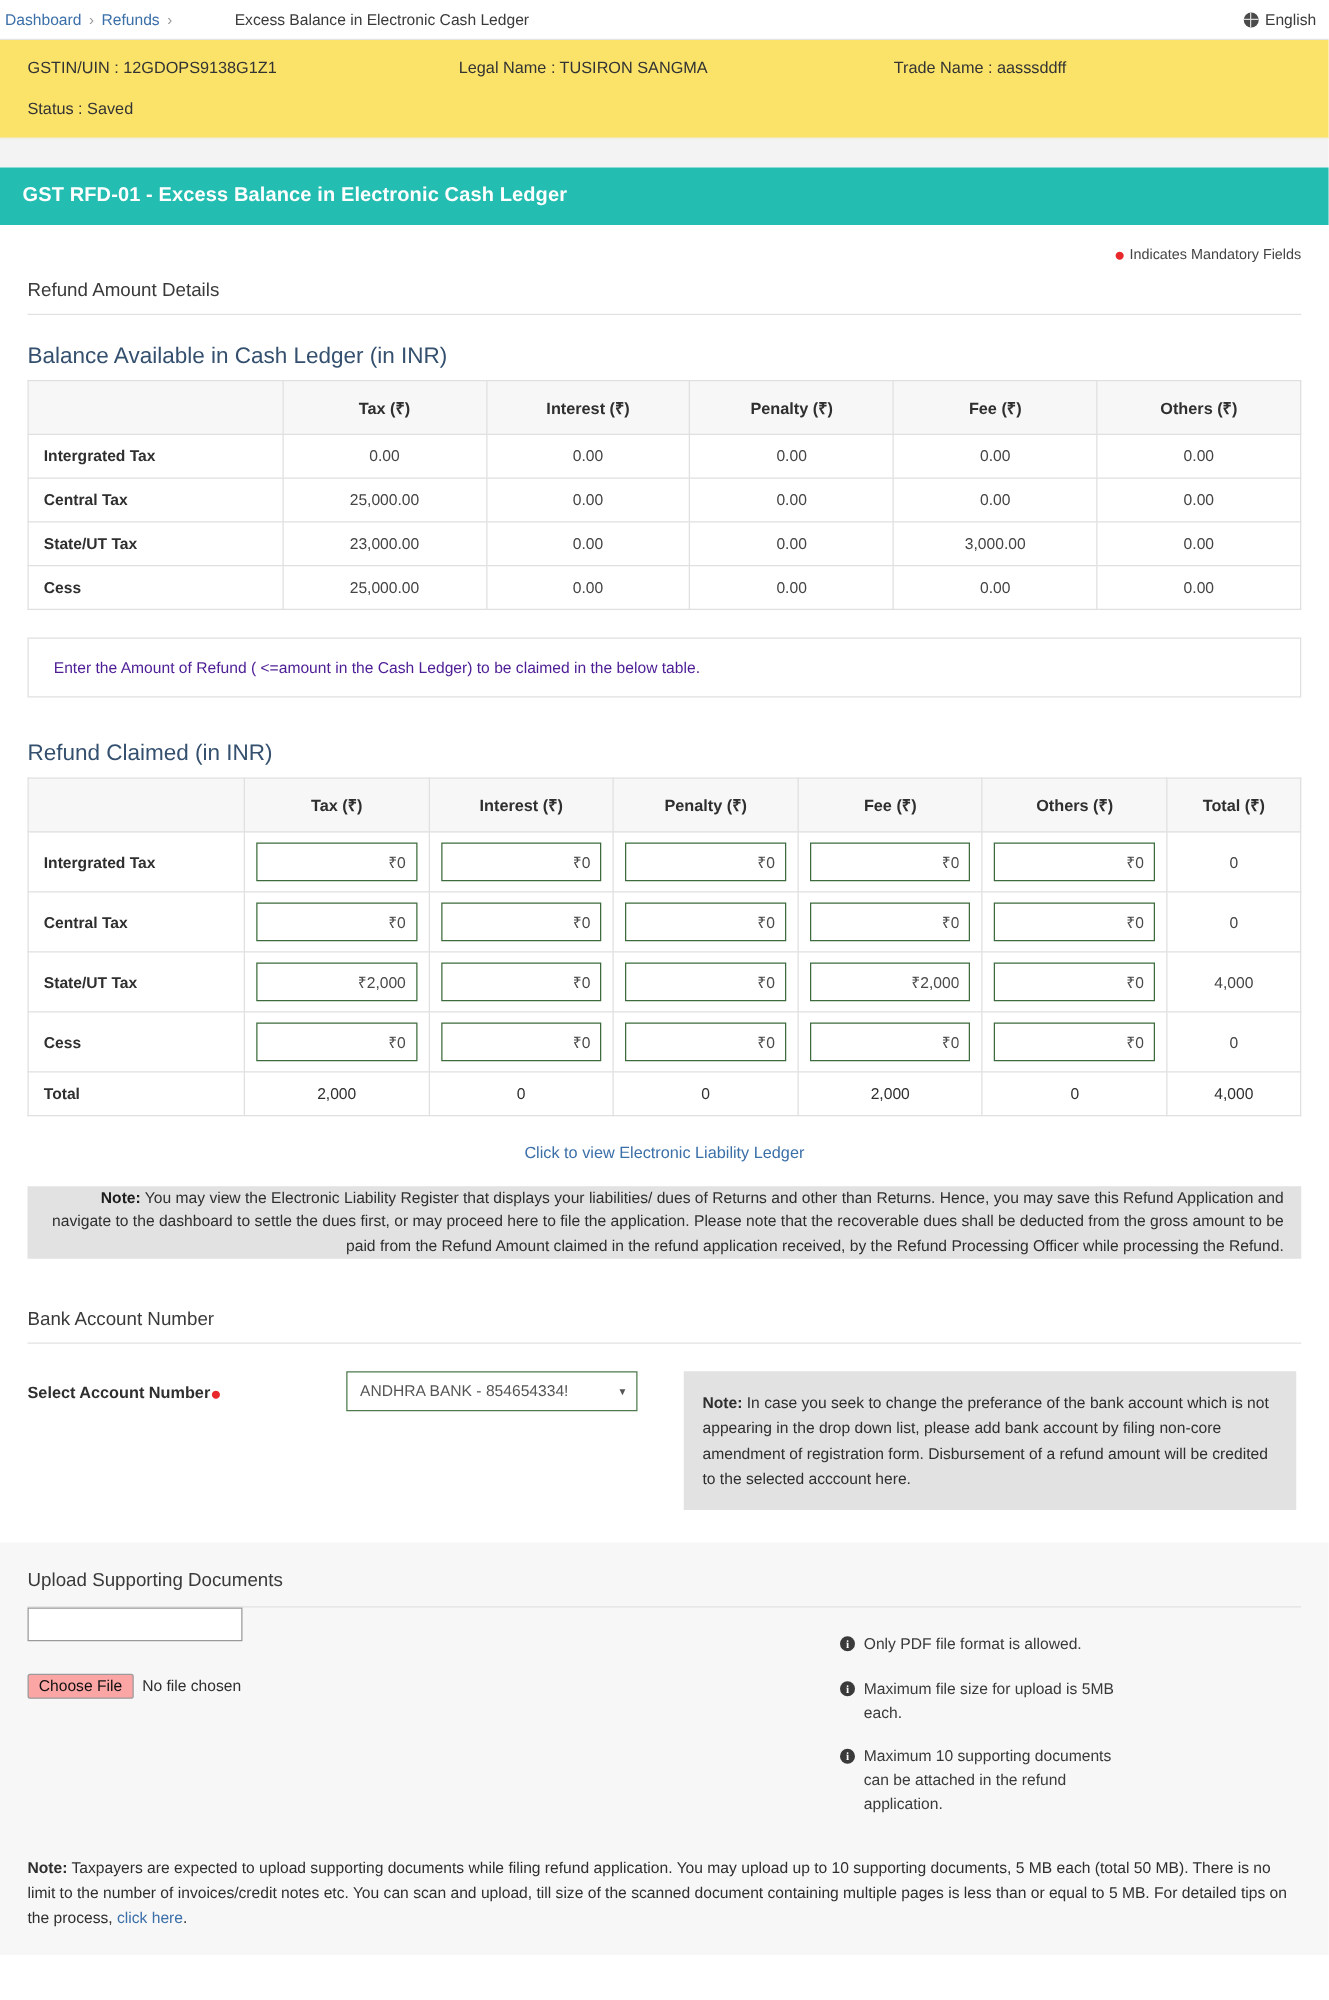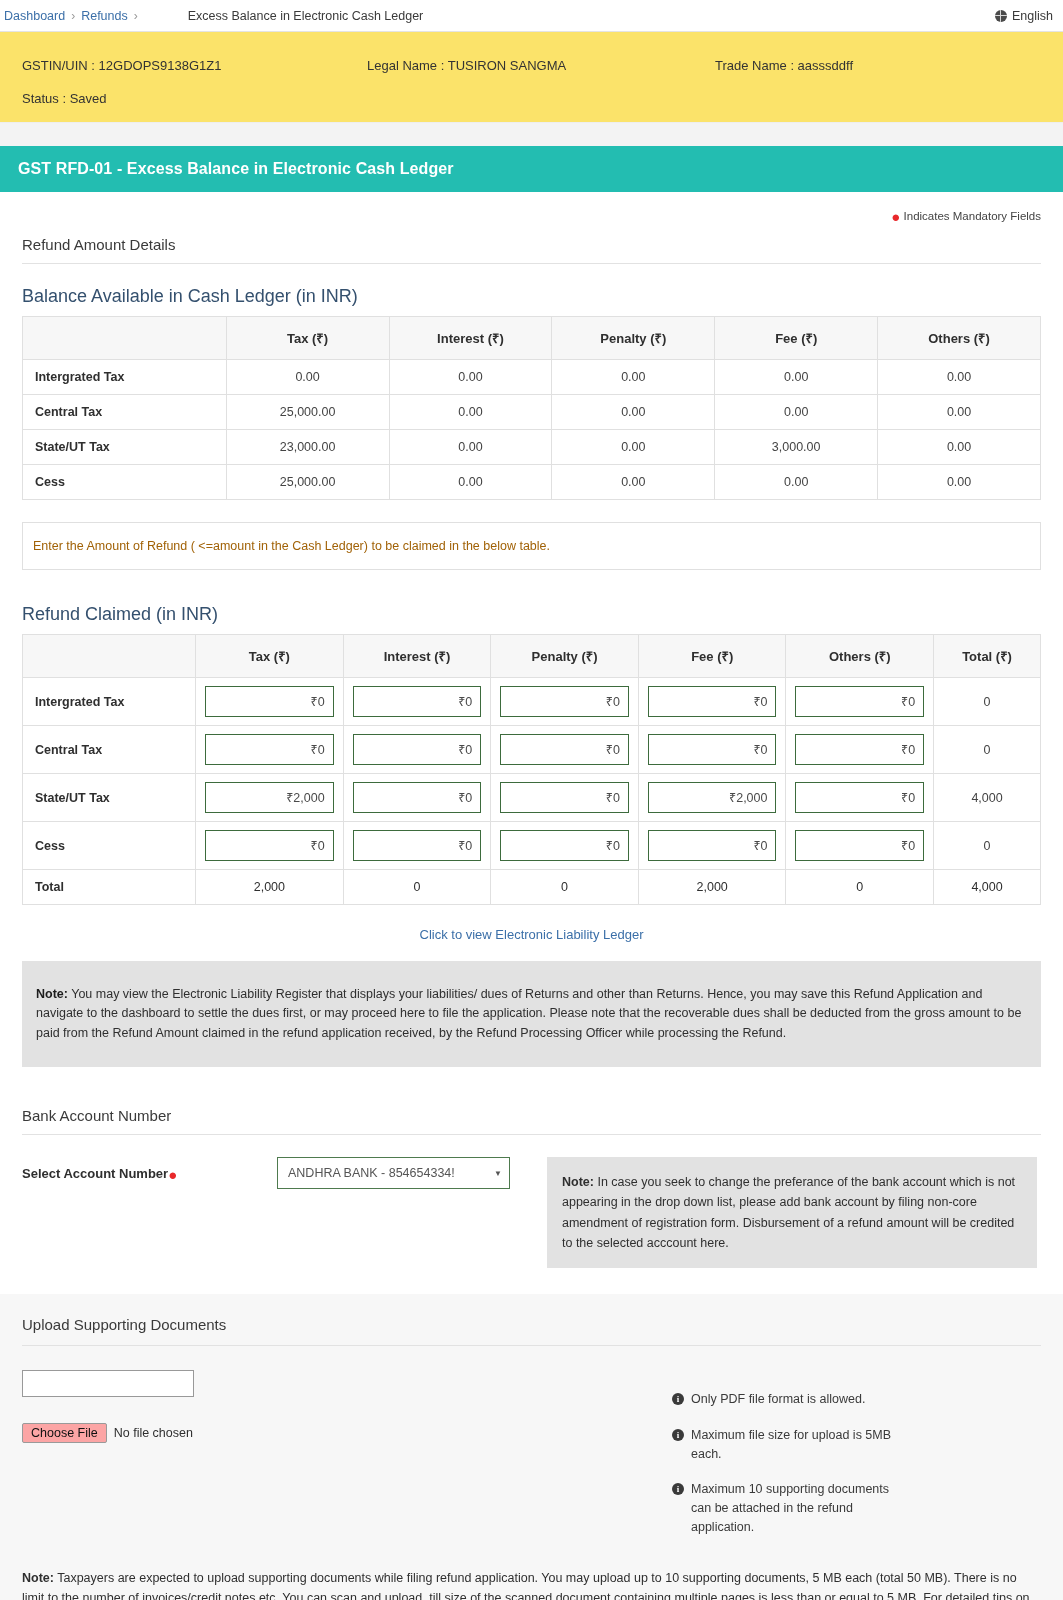--- a/index.html
+++ b/index.html
@@ -49,21 +49,21 @@
     position:absolute; left:5px; top:0; width:1.2px; height:12px; background:#d8d8d8;
   }
   .globe-icon::after {
     content:"";
     position:absolute; left:0; top:5px; width:12px; height:1.2px; background:#d8d8d8;
   }
 
   
   .taxpayer-banner {
     background: #fbe36a;
-    padding: 26px 22px 16px 22px;
+    padding: 14px 22px 16px 22px;
     font-size: 13px;
     color: #333;
     border-bottom: 1px solid #eee;
   }
   .taxpayer-row {
     display: flex;
     margin-bottom: 18px;
   }
   .taxpayer-row:last-child { margin-bottom: 0; }
   .tp-gstin { width: 345px; }
@@ -162,40 +162,41 @@
     font-family: "Liberation Sans", sans-serif;
     font-size: 12.5px;
     color: #4a4a4a;
     outline: none;
   }
 
   
   .hint-box {
     border: 1px solid #e0e0e0;
     background: #ffffff;
-    padding: 16px 10px;
-    font-size: 12.5px;
-    color: #a16207;
+    padding: 16px 20px;
+    font-size: 12.5px;
+    color: #4c1d95;
     margin: 22px 0 30px 0;
   }
   .center-link {
     text-align: center;
     padding: 20px 0 18px 0;
   }
   .center-link a {
     color: #3b6fa8;
     text-decoration: none;
     font-size: 13px;
   }
   .note-box {
     background: #e2e2e2;
-    padding: 24px 14px;
+    padding: 0 14px;
     font-size: 12.5px;
     line-height: 1.55;
     color: #2f2f2f;
+    text-align: right;
   }
   .note-box b { color: #1d1d1d; }
 
   
   .bank-section { margin-top: 32px; }
   .bank-row {
     display: flex;
     align-items: flex-start;
     margin-top: 22px;
     margin-bottom: 26px;
@@ -248,21 +249,20 @@
   .upload-section {
     background: #f7f7f7;
     margin: 0 -22px;
     padding: 22px 22px 0 22px;
   }
   .upload-title {
     font-size: 15px;
     color: #3a3a3a;
     padding-bottom: 12px;
     border-bottom: 1px solid #e2e2e2;
-    margin-bottom: 24px;
   }
   .upload-body { display: flex; }
   .upload-left { width: 640px; }
   .upload-label {
     font-size: 12.5px;
     color: #3a3a3a;
     margin-bottom: 10px;
   }
   .doc-desc-input {
     width: 172px;

